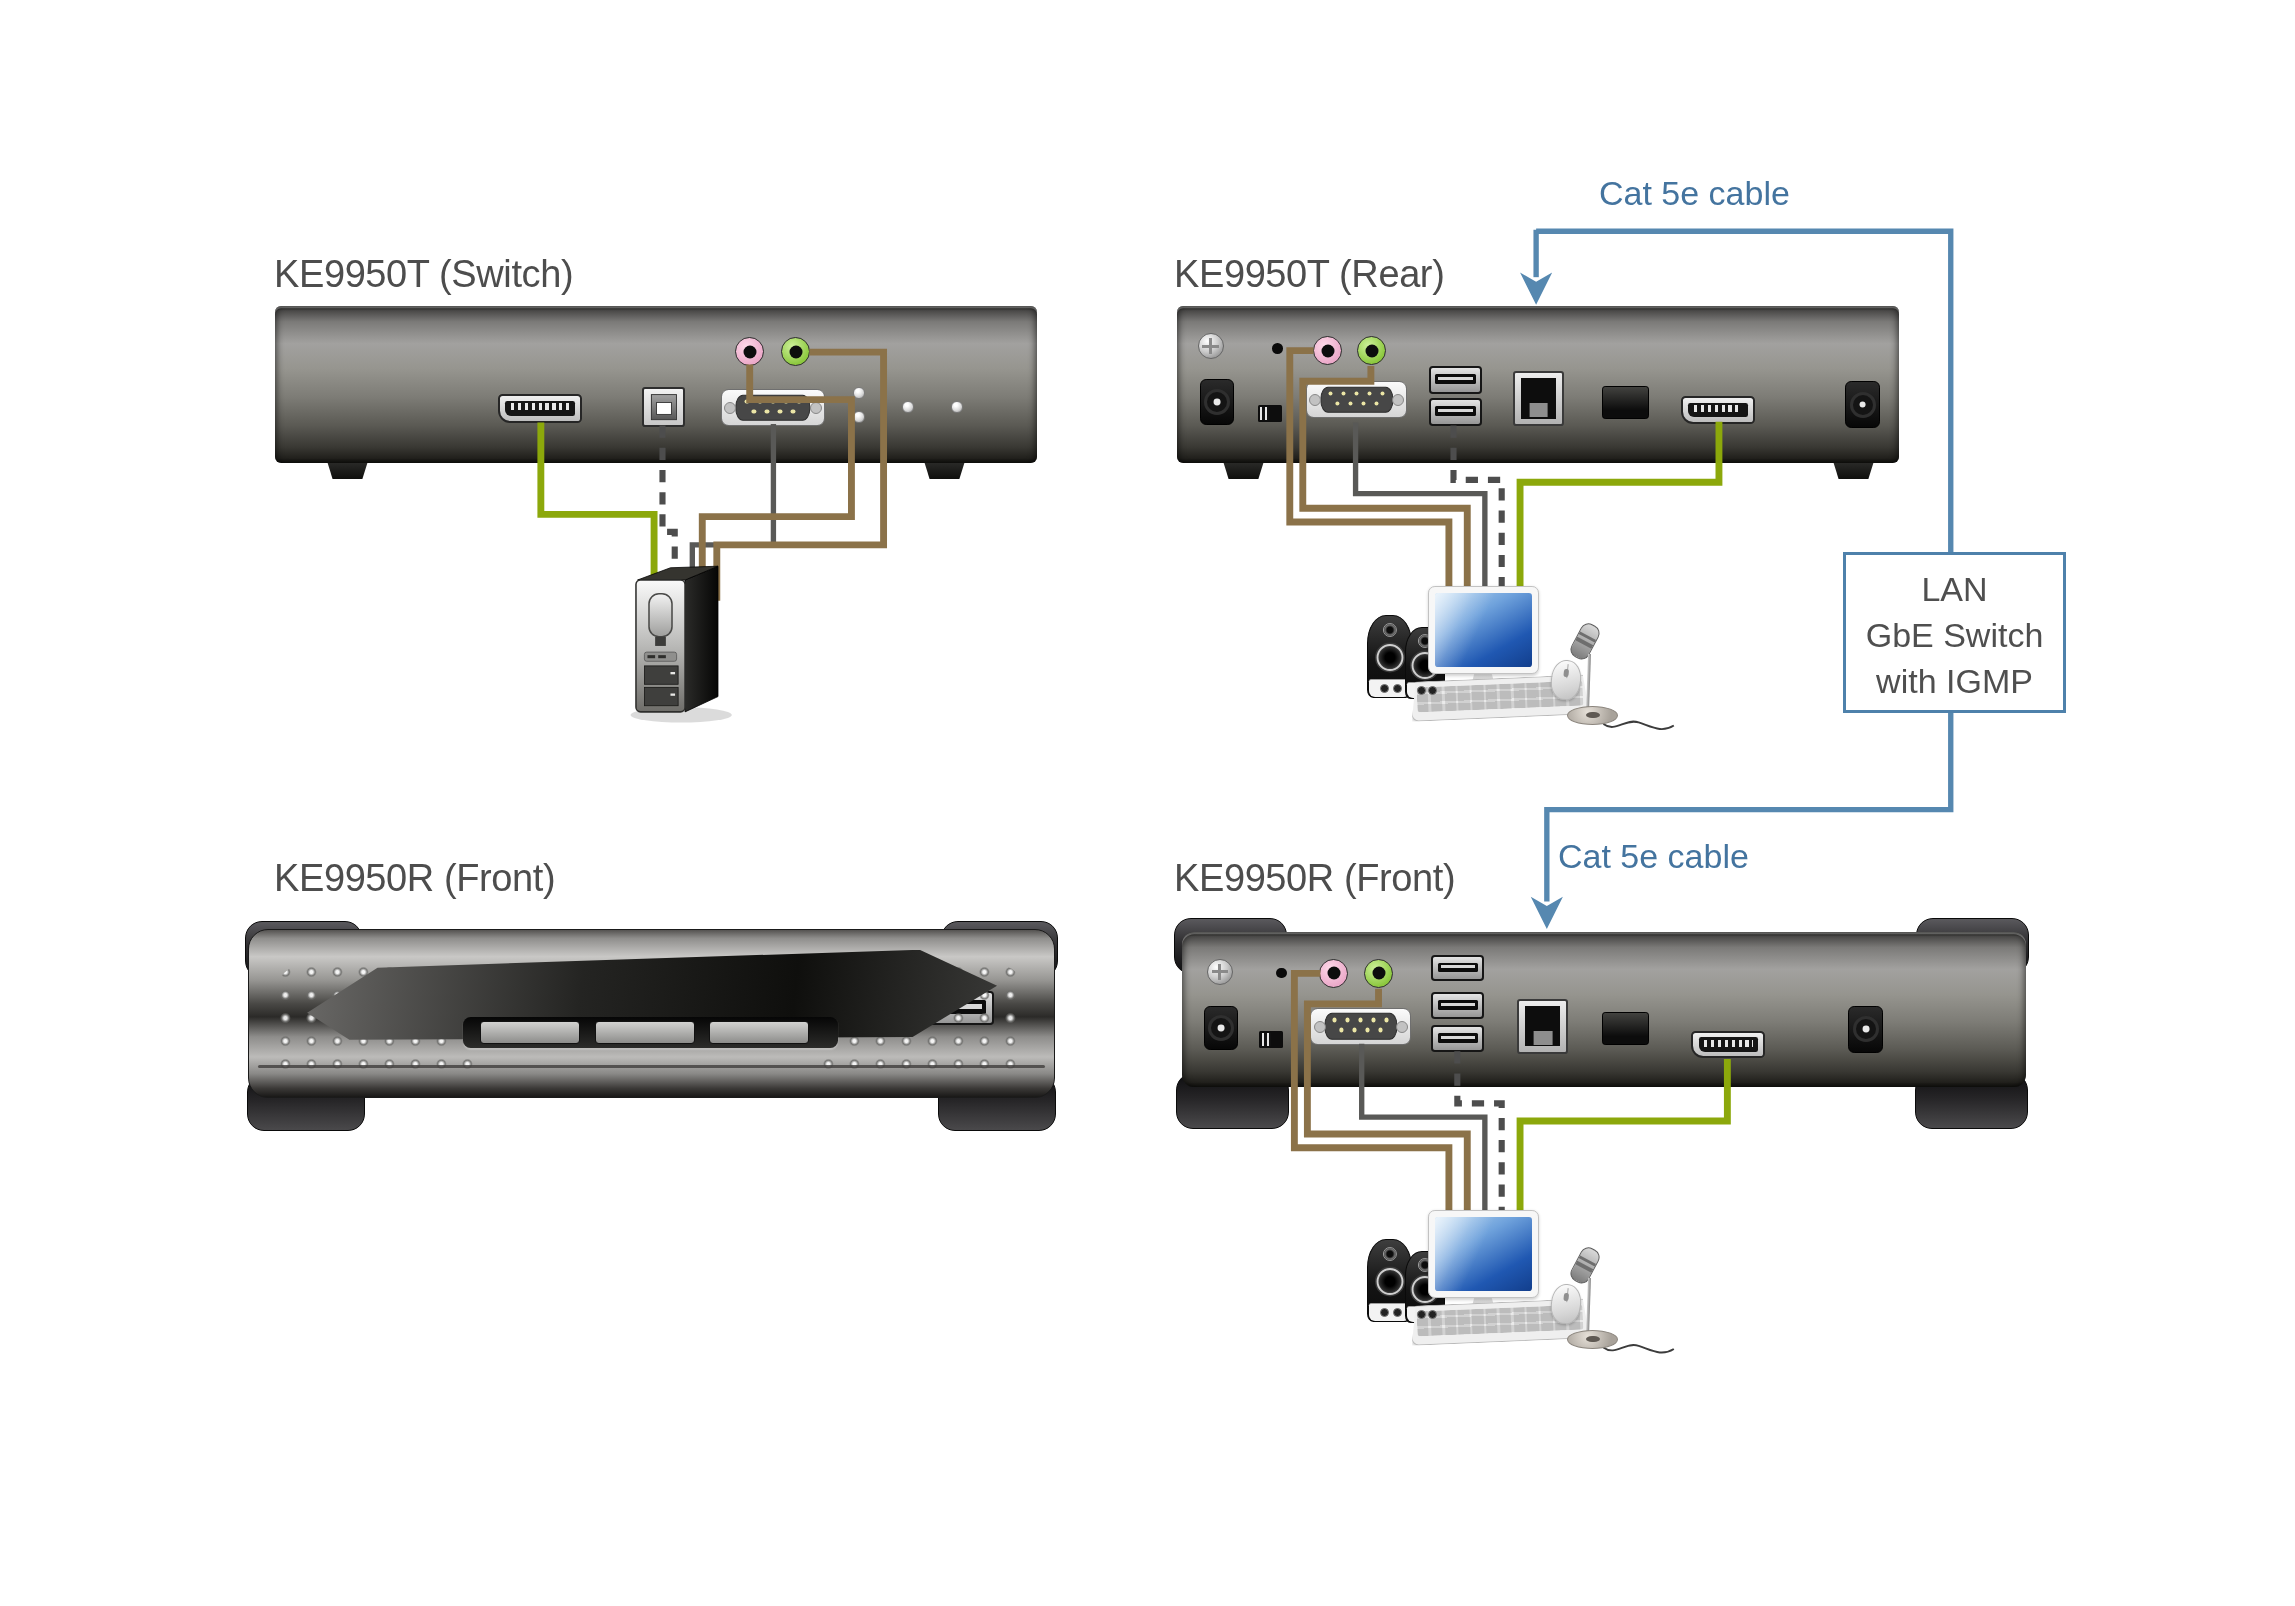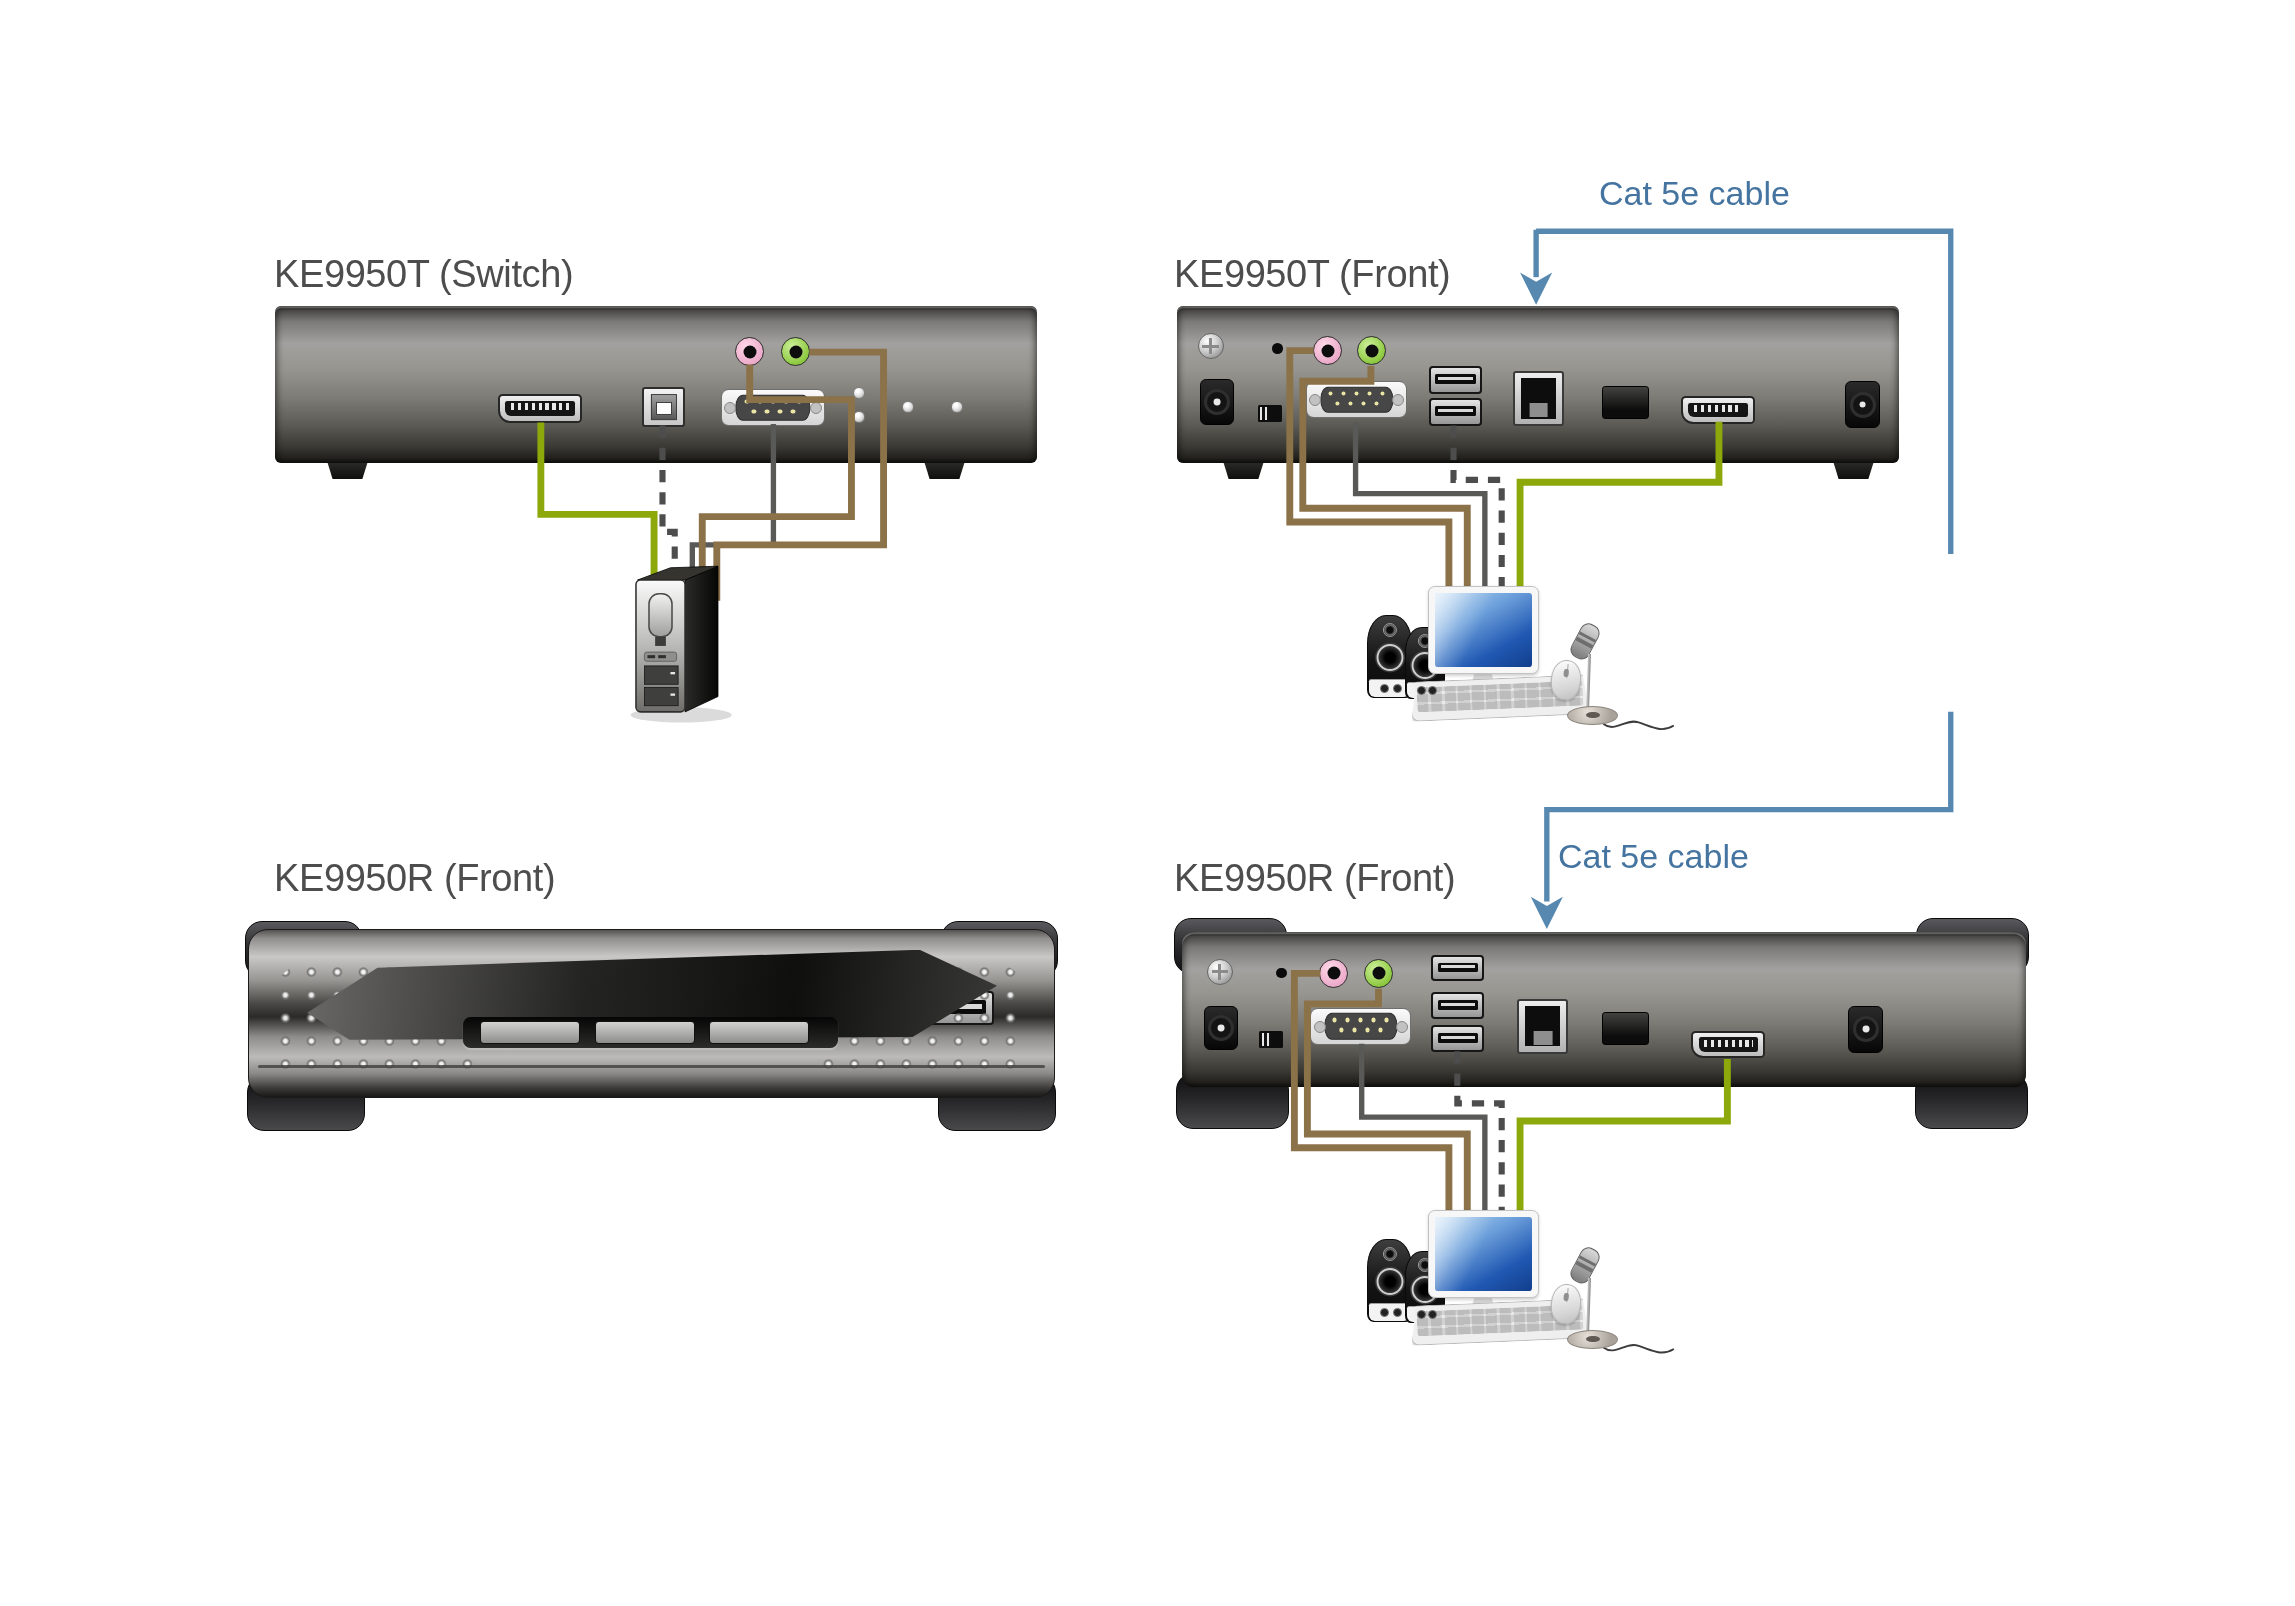--- a/index.html
+++ b/index.html
@@ -159,21 +159,21 @@
   .c-rs{stroke:#595957;stroke-width:7;fill:none;}
   .c-blue{stroke:#5688b0;stroke-width:7;fill:none;}
   .c-thin{stroke:#3c3c3c;stroke-width:2.5;fill:none;}
 </style>
 </head>
 <body>
 
 <div id="canvas">
 
   <div class="dev-title" style="left:274px;top:253px;">KE9950T (Switch)</div>
-  <div class="dev-title" style="left:1174px;top:253px;">KE9950T (Front)</div>
+  <div class="dev-title" style="left:1174px;top:253px;">KE9950T (Rear)</div>
   <div class="dev-title" style="left:274px;top:857px;">KE9950R (Front)</div>
   <div class="dev-title" style="left:1174px;top:857px;">KE9950R (Front)</div>
 
   <div class="cable-label" style="left:1599px;top:174px;">Cat 5e cable</div>
   <div class="cable-label" style="left:1558px;top:837px;">Cat 5e cable</div>
 
   <div class="slab" style="left:275px;top:306px;width:762px;height:157px;">
     <div class="port dp" style="left:223px;top:88px;width:84px;height:29px;"></div>
     <div class="port usbb" style="left:367px;top:81px;width:43px;height:40px;"></div>
     <div class="port db9" style="left:446px;top:83px;width:104px;height:37px;"><span class="wings"></span><span class="pins"></span></div>
@@ -274,20 +274,25 @@
     <path class="c-blue" d="M2008,302 H2550 V724"></path>
     <path class="c-blue" d="M2008,300 V362"></path>
     <polygon points="1987,356 2008,368 2029,356 2008,398" fill="#5688b0"></polygon>
     <path class="c-blue" d="M2550,930 V1058 H2022 V1178"></path>
     <polygon points="2001,1172 2022,1184 2043,1172 2022,1214" fill="#5688b0"></polygon>
 
     <path class="c-thin" d="M2096,946 c16,12 28,-8 46,-2 s30,14 46,4"></path>
     <path class="c-thin" d="M2096,1761 c16,12 28,-8 46,-2 s30,14 46,4"></path>
   </svg>
 
+  <div class="lan-box">
+    <div>LAN</div>
+    <div>GbE Switch</div>
+    <div>with IGMP</div>
+  </div>
 
   <svg class="abs" style="left:626px;top:560px;z-index:20;" width="115" height="165" viewBox="0 0 150 215">
     <defs>
       <linearGradient id="gFront" x1="0" y1="0" x2="0" y2="1">
         <stop offset="0" stop-color="#fafafa"></stop>
           <stop offset=".5" stop-color="#b9b9b7"></stop>
           <stop offset="1" stop-color="#6e6d69"></stop>
       </linearGradient>
       <linearGradient id="gSide" x1="0" y1="0" x2="1" y2="0">
         <stop offset="0" stop-color="#2b2b29"></stop>

